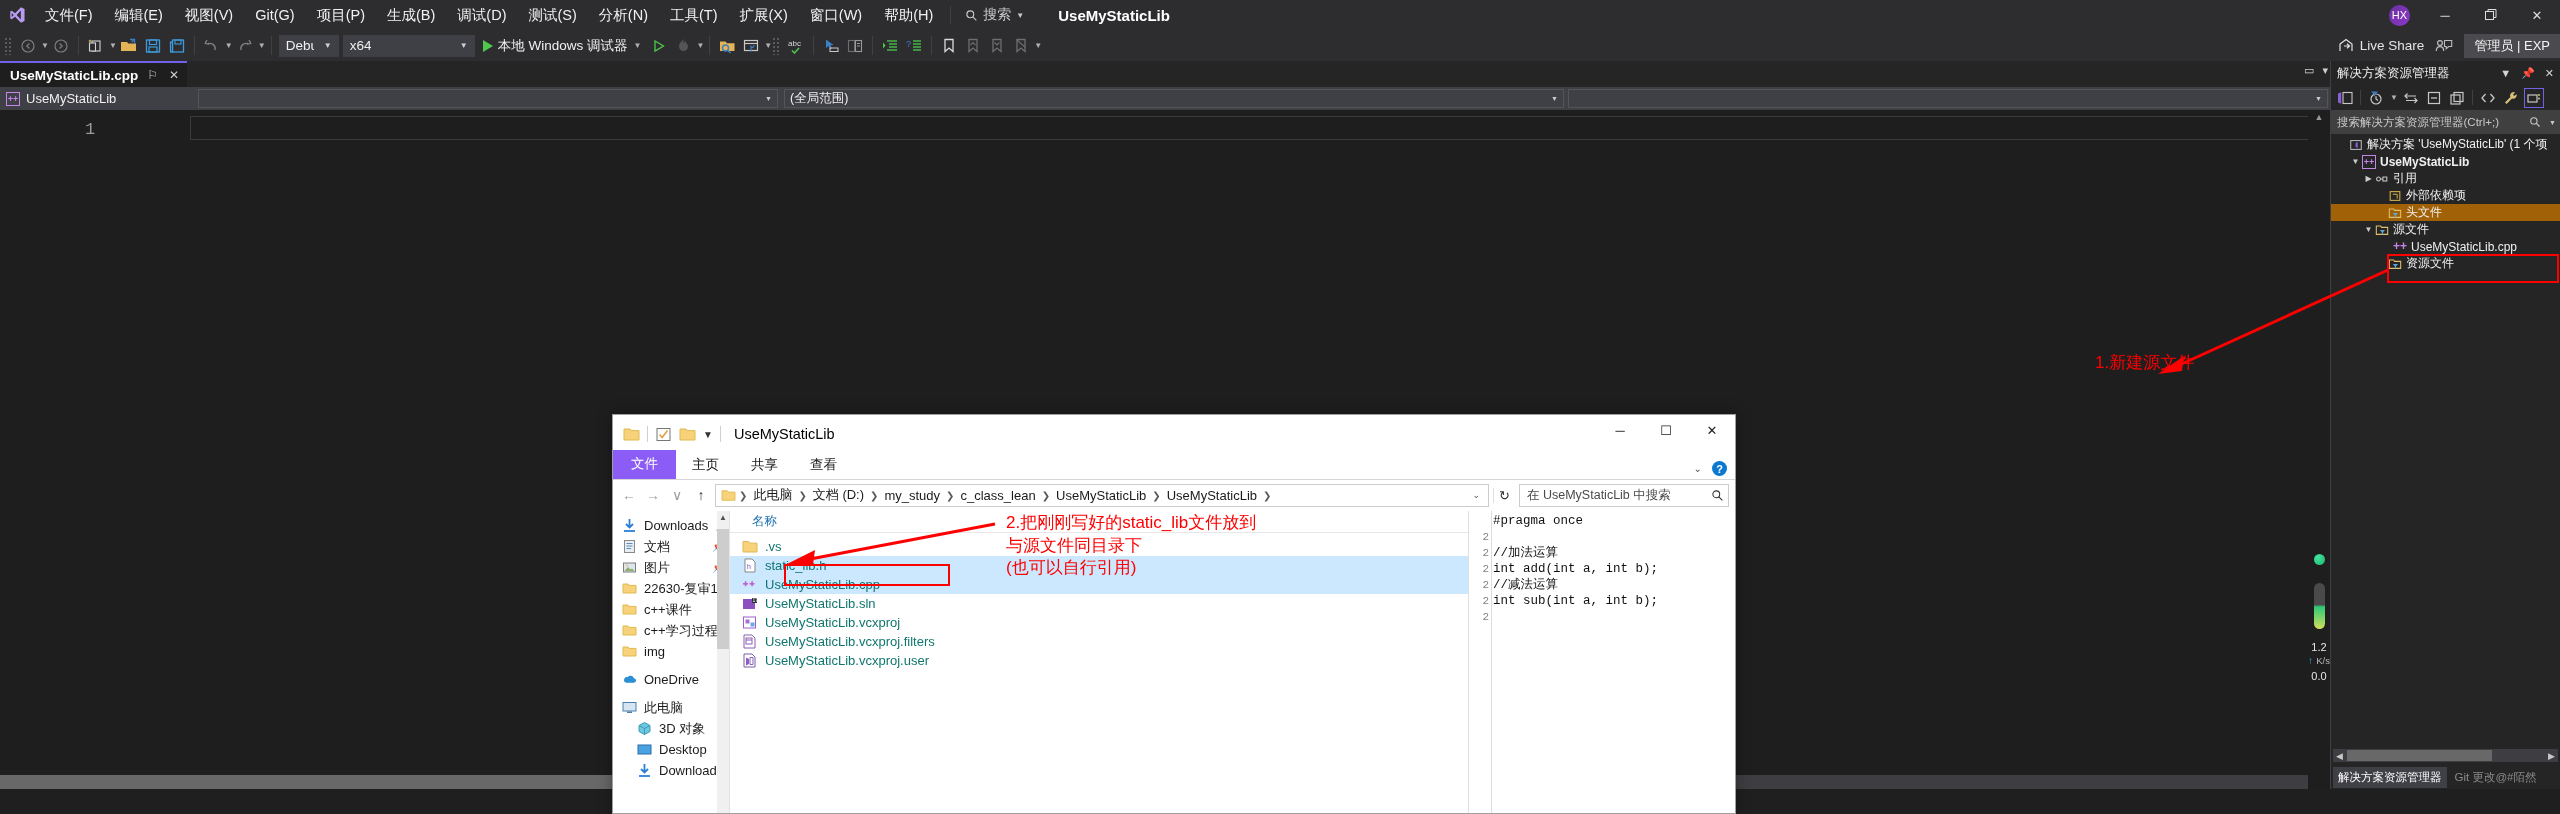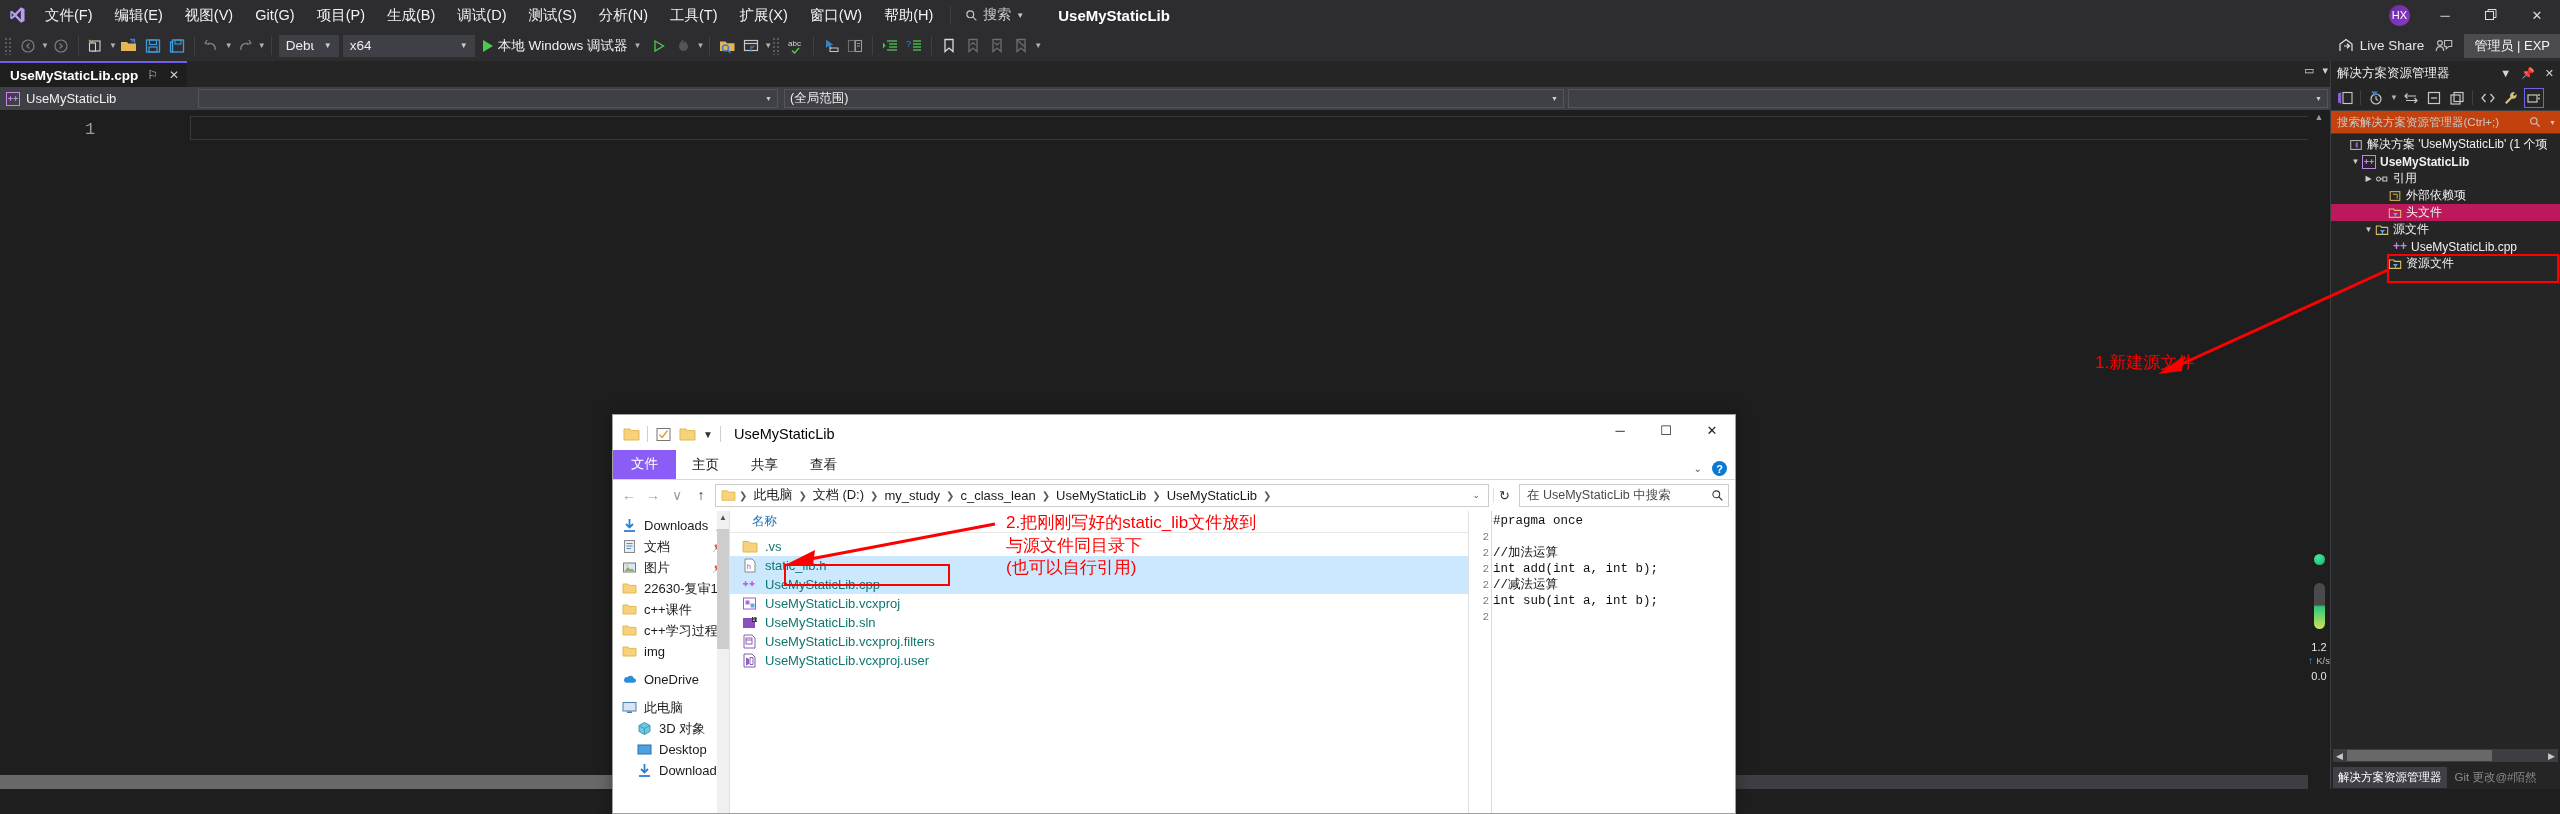--- a/index.html
+++ b/index.html
@@ -151,30 +151,30 @@
   .se-hicon { color:#d4d4d4; font-size: 11px; padding: 0 2px; }
   .se-toolbar {
     height: 26px; display:flex; align-items:center; gap: 3px; padding: 0 4px;
     border-bottom: 1px solid #3f3f46;
   }
   .se-tb { width:20px; height:20px; display:flex; align-items:center; justify-content:center; }
   .se-tb.active { border: 1px solid #7160e8; }
   .se-tbsep { width:1px; height:15px; background:#3f3f46; margin:0 2px; }
   .se-search {
     height: 23px; margin: 0; display: flex; align-items: center; gap: 8px;
-    background: #c2410c; border-bottom: 1px solid #3f3f46; padding: 0 4px 0 6px;
+    background: #404040; border-bottom: 1px solid #3f3f46; padding: 0 4px 0 6px;
   }
   .se-search input {
     flex:1; background: transparent; border: none; outline:none;
     color: #dcdcdc; font-size: 11.5px; font-family: "Liberation Sans", sans-serif;
   }
   .se-search input::placeholder { color: #c8c8c8; }
   .se-tree { padding-top: 2px; font-size: 12px; color: #f0f0f0; position: relative; }
   .tr-row { height: 17px; display:flex; align-items:center; white-space: nowrap; }
-  .tr-row.sel { background: #be185d; }
+  .tr-row.sel { background: #a16207; }
   .tw { width: 13px; text-align:center; color:#cccccc; font-size: 8px; flex: 0 0 13px; }
   .tr-lbl { margin-left: 4px; font-size: 12px; }
   .tr-lbl.bold { font-weight: bold; }
   .ficon { width: 14px; height: 14px; flex: 0 0 14px; }
 
   
   .se-hscroll {
     position: absolute; left: 2px; right: 2px; bottom: 27px; height: 13px;
     background: #3e3e42; display:flex; align-items:center; justify-content: space-between;
   }
@@ -891,33 +891,33 @@
                   <rect x="1" y="6" width="5" height="1.6"></rect>
                   <rect x="2.8" y="4.2" width="1.6" height="5"></rect>
                   <rect x="7.5" y="6" width="5" height="1.6"></rect>
                   <rect x="9.3" y="4.2" width="1.6" height="5"></rect>
                 </g>
               </svg>
             <span>UseMyStaticLib.cpp</span>
           </div>
           <div class="fi-row">
             <svg class="fi-ico" viewBox="0 0 16 15">
+                <rect x="1" y="3" width="12" height="10" fill="#8b4fc0"></rect>
+                <path d="M10 2h5v5h-5z" fill="#2e2e38"></path>
+                <text x="10.5" y="6.3" font-size="5" fill="#fff" font-family="sans-serif">17</text>
+              </svg>
+            <span>UseMyStaticLib.sln</span>
+          </div>
+          <div class="fi-row">
+            <svg class="fi-ico" viewBox="0 0 16 15">
                 <rect x="1.5" y="2" width="12" height="11" fill="#fff" stroke="#9b5fd0"></rect>
                 <path d="M3.5 4.5h4v4h-4z" fill="#a96fd8"></path>
                 <path d="M8.5 7.5h4v4h-4z" fill="#6aa9e0"></path>
               </svg>
             <span>UseMyStaticLib.vcxproj</span>
-          </div>
-          <div class="fi-row">
-            <svg class="fi-ico" viewBox="0 0 16 15">
-                <rect x="1" y="3" width="12" height="10" fill="#8b4fc0"></rect>
-                <path d="M10 2h5v5h-5z" fill="#2e2e38"></path>
-                <text x="10.5" y="6.3" font-size="5" fill="#fff" font-family="sans-serif">17</text>
-              </svg>
-            <span>UseMyStaticLib.sln</span>
           </div>
           <div class="fi-row">
             <svg class="fi-ico" viewBox="0 0 16 15">
                 <path d="M2 1h8l3 3v10H2z" fill="#fff" stroke="#8a5fb0"></path>
                 <rect x="4" y="4" width="6" height="6" fill="none" stroke="#8a5fb0"></rect>
                 <line x1="4" y1="6" x2="10" y2="6" stroke="#8a5fb0"></line>
               </svg>
             <span>UseMyStaticLib.vcxproj.filters</span>
           </div>
           <div class="fi-row">

